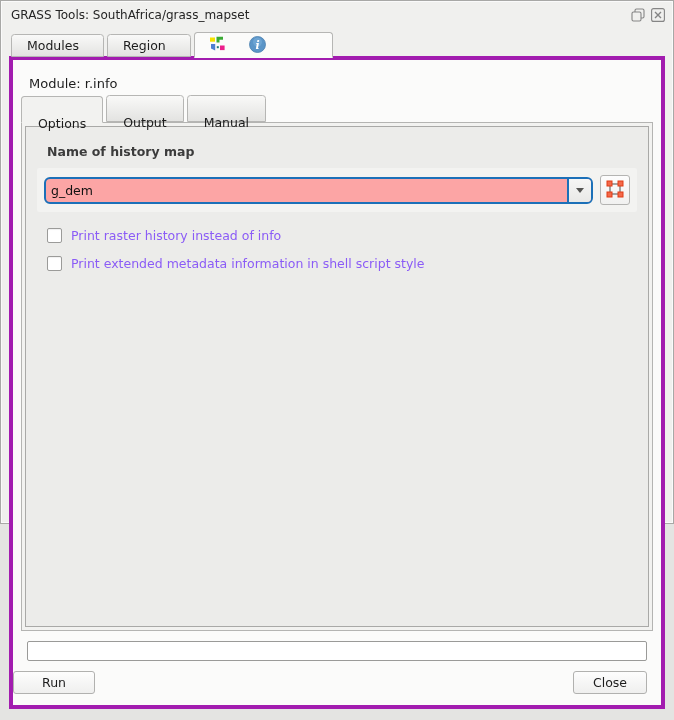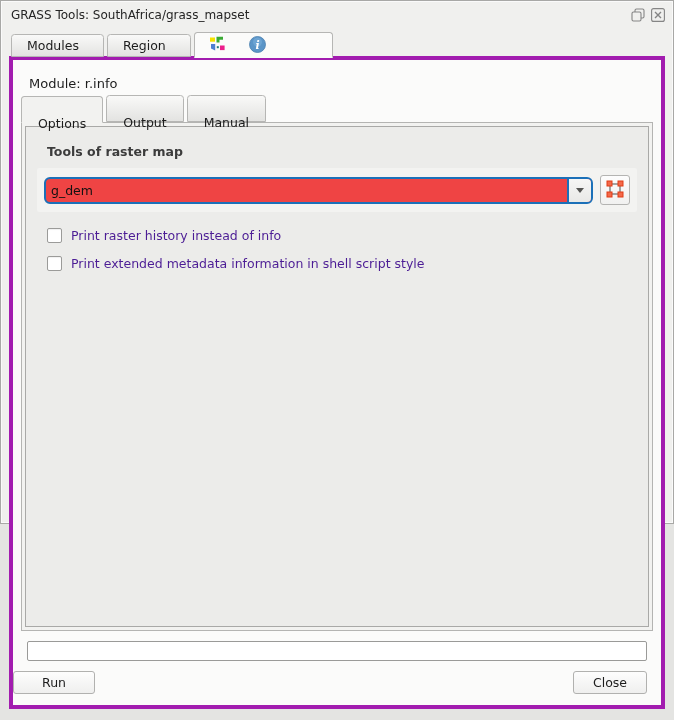--- a/index.html
+++ b/index.html
@@ -107,21 +107,21 @@
     padding: 7px 7px;
     display: flex; align-items: center;
     margin-bottom: 16px;
   }
   .combobox {
     flex: 1;
     height: 27px;
     display: flex;
     border: 2px solid #1c70b8;
     border-radius: 6px;
-    background: #ef4444;
+    background: #fca5a5;
     overflow: hidden;
     gap: 12px;
   }
   .combobox input {
     flex: 1; border: none; outline: none;
     font: 12.5px "DejaVu Sans", sans-serif;
     padding: 0 5px; color: #111;
     background: transparent;
   }
   .combo-drop {
@@ -153,21 +153,21 @@
   }
   .checkbox {
     width: 15px; height: 15px;
     background: #ffffff;
     border: 1px solid #9b9b99;
     border-radius: 2px;
     box-shadow: inset 0 1px 1px rgba(0,0,0,0.06);
     cursor: default;
     flex: 0 0 auto;
   }
-  .checkbox-label { color: #4c1d95; }
+  .checkbox-label { color: #8b5cf6; }
   
   .status-input {
     margin: 10px 14px 0 14px;
     height: 20px;
     border: 1px solid #9a9a98;
     border-radius: 2px;
     background: #ffffff;
     font: 12.5px "DejaVu Sans", sans-serif;
     padding: 0 5px;
     outline: none;
@@ -251,21 +251,21 @@
         <span>Output</span>
       </div>
       <div class="tab inner">
         <span>Manual</span>
       </div>
     </div>
 
     <div class="tab-panel">
       <div class="scroll-area">
 
-        <div class="group-label">Tools of raster map</div>
+        <div class="group-label">Name of history map</div>
 
         <div class="combo-frame">
           <div class="combobox">
             <input type="text" value="g_dem" style="">
             <div class="combo-drop">
               <span class="arrow-down"></span>
             </div>
           </div>
           <button class="region-btn">
             <span>

